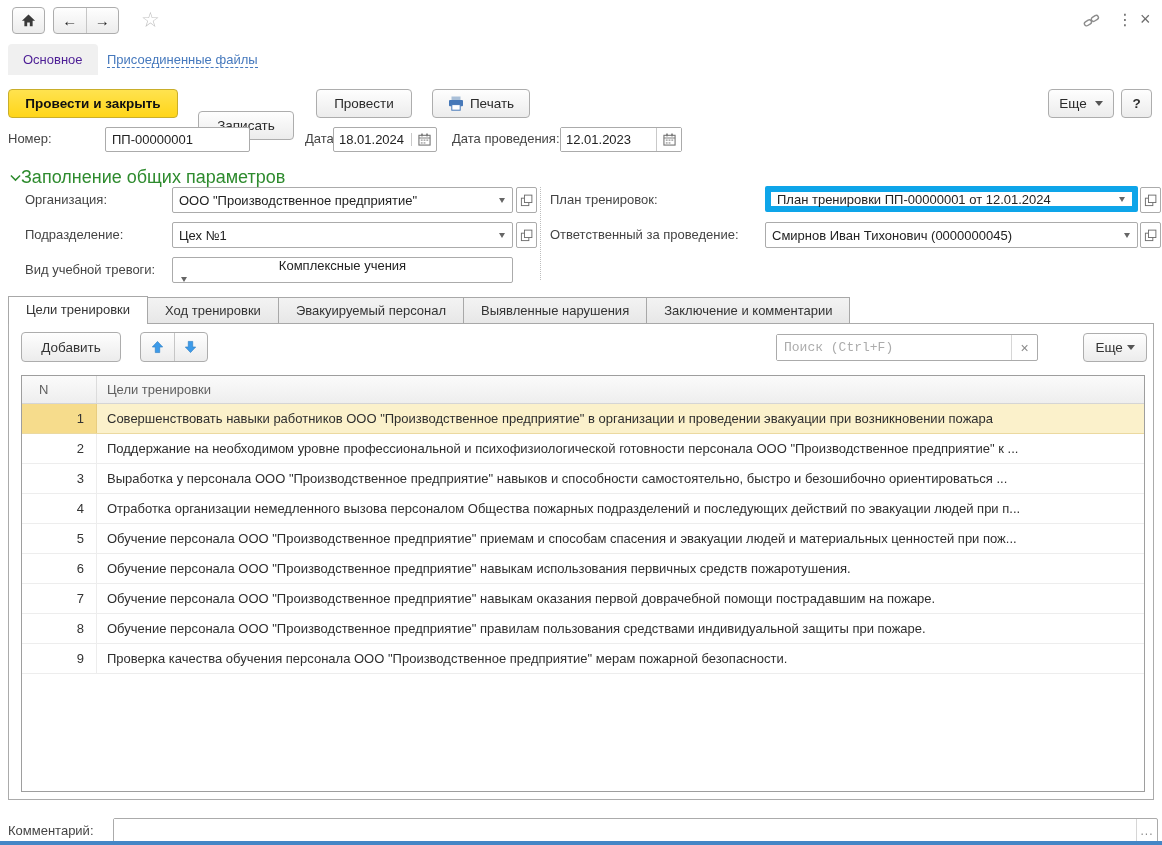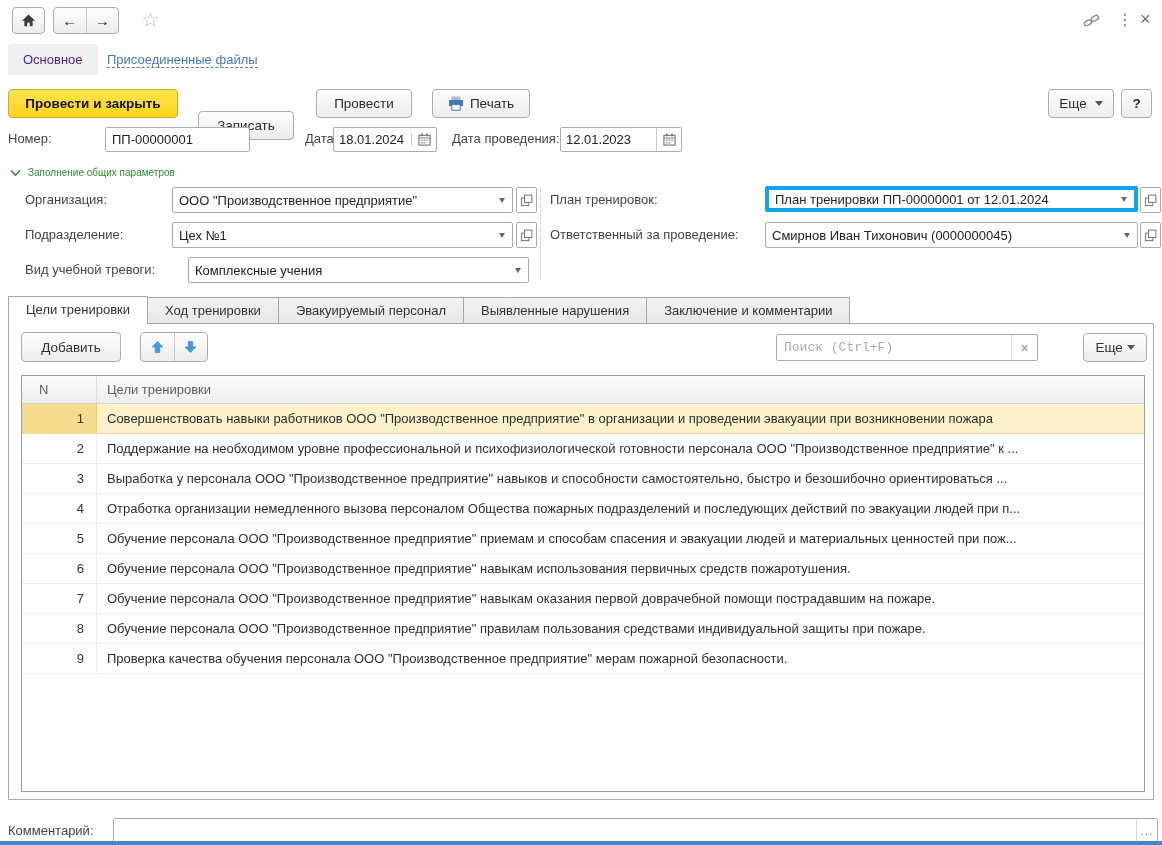--- a/index.html
+++ b/index.html
@@ -42,25 +42,25 @@
   .btn-help  { left:1121px; width:31px; font-weight:bold; }
 
   .fld-label { position:absolute; color:#444; white-space:nowrap; }
   .tb-input { position:absolute; height:25px; border:1px solid #ABABAB; border-radius:2px; padding:0 6px; font-size:13px;
               font-family:inherit; color:#222; background:#fff; }
   .datebox { position:absolute; height:25px; border:1px solid #ABABAB; border-radius:2px; background:#fff; display:flex; }
   .datebox input { border:none; outline:none; flex:1; min-width:0; padding:0 5px; font-size:13px; font-family:inherit; color:#222; }
   .cal-btn { width:25px; display:flex; align-items:center; justify-content:center; border-left:1px solid #C9C9C9; background:#fff; cursor:pointer; }
 
   
-  .section-hdr { position:absolute; left:10px; top:167px; display:flex; align-items:center; gap:7px; color:#2E8B2E; font-size:10px; cursor:pointer; }
+  .section-hdr { position:absolute; left:10px; top:167px; display:flex; align-items:center; color:#2E8B2E; font-size:18px; cursor:pointer; }
 
   
   .combo { position:absolute; height:26px; border:1px solid #ABABAB; border-radius:2px; background:#fff; display:flex; align-items:center; }
-  .combo.focused { border:4px solid #0ea5e9; }
+  .combo.focused { border:6px solid #0ea5e9; }
   .combo-text { flex:1; padding:0 6px; white-space:nowrap; overflow:hidden; color:#222; }
   .combo-btn { width:21px; align-self:stretch; display:flex; align-items:center; justify-content:center; cursor:pointer; }
   .combo-btn .caret { border-top-color:#666; border-left-width:3.5px; border-right-width:3.5px; }
   .open-btn { position:absolute; width:21px; height:26px; border:1px solid #ABABAB; border-radius:2px; background:#fff; display:flex; align-items:center; justify-content:center; cursor:pointer; }
   .col-sep { position:absolute; left:540px; top:187px; height:93px; border-left:1px dotted #BDBDBD; }
 
   
   .dtab-strip { position:absolute; left:8px; top:296px; z-index:3; white-space:nowrap; }
   .dtab { display:inline-block; line-height:26px; height:27px; padding:0 17px; border:1px solid #A8A8A8; margin-right:-1px;
           background:linear-gradient(#F3F3F3,#E7E7E7); color:#333; cursor:pointer; vertical-align:bottom; }
@@ -221,21 +221,21 @@
       </span>
   </div>
   <div class="open-btn" style="left:516px; top:222px;">
     <svg width="13" height="13" viewBox="0 0 14 14">
         <rect x="1.5" y="4.5" width="8" height="8" fill="#fff" stroke="#6d6d6d"></rect>
         <rect x="4.8" y="1.2" width="8" height="8" fill="#fff" stroke="#6d6d6d"></rect>
       </svg>
   </div>
 
   <div class="fld-label" style="left:25px; top:262px;">Вид учебной тревоги:</div>
-  <div class="combo" style="left:188px; top:257px; width:341px;">
+  <div class="combo" style="left:172px; top:257px; width:341px;flex-direction:column;">
     <span class="combo-text">Комплексные учения</span>
     <span class="combo-btn">
         <span class="caret"></span>
       </span>
   </div>
 
   <div class="col-sep"></div>
 
   <div class="fld-label" style="left:550px; top:192px;">План тренировок:</div>
   <div class="combo focused" style="left:765px; top:186px; width:373px;">

